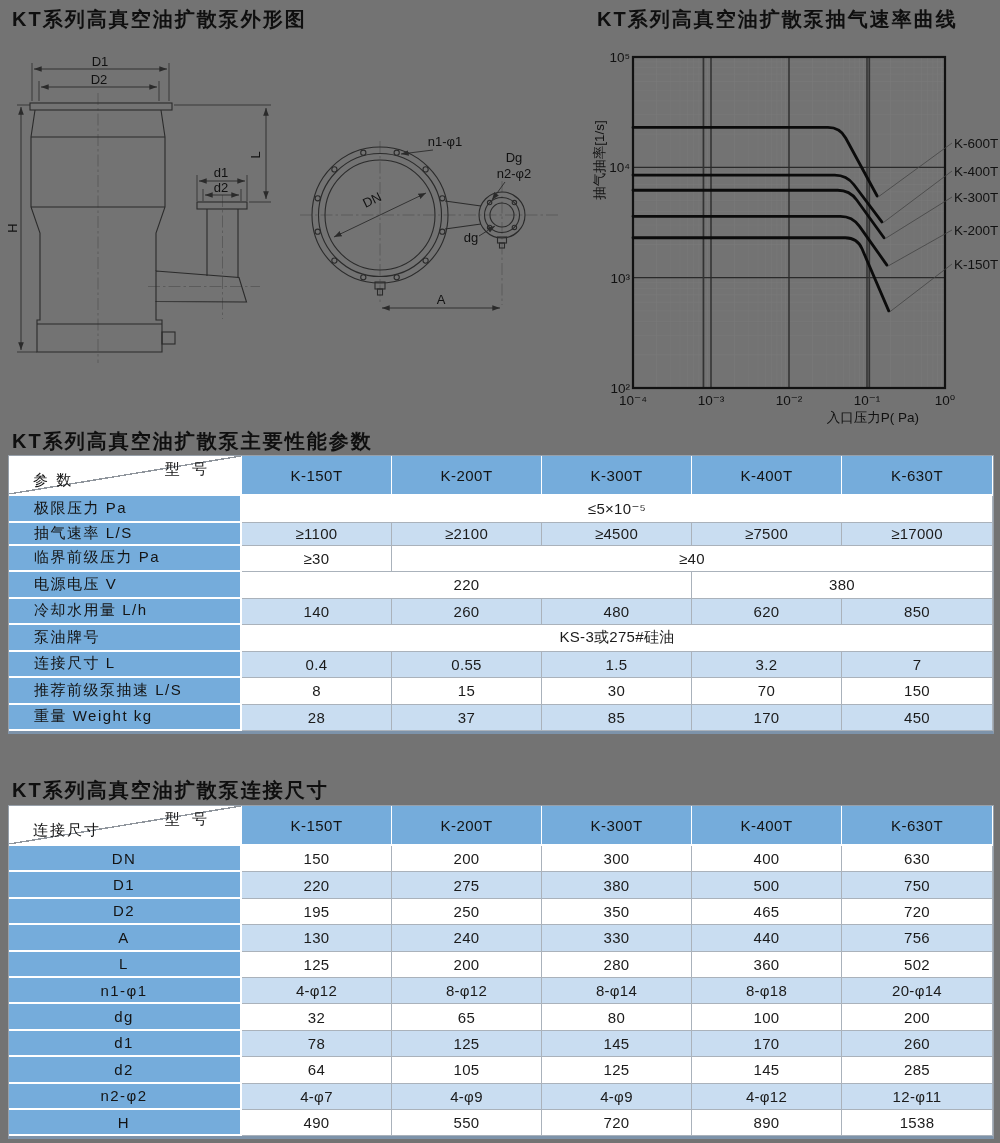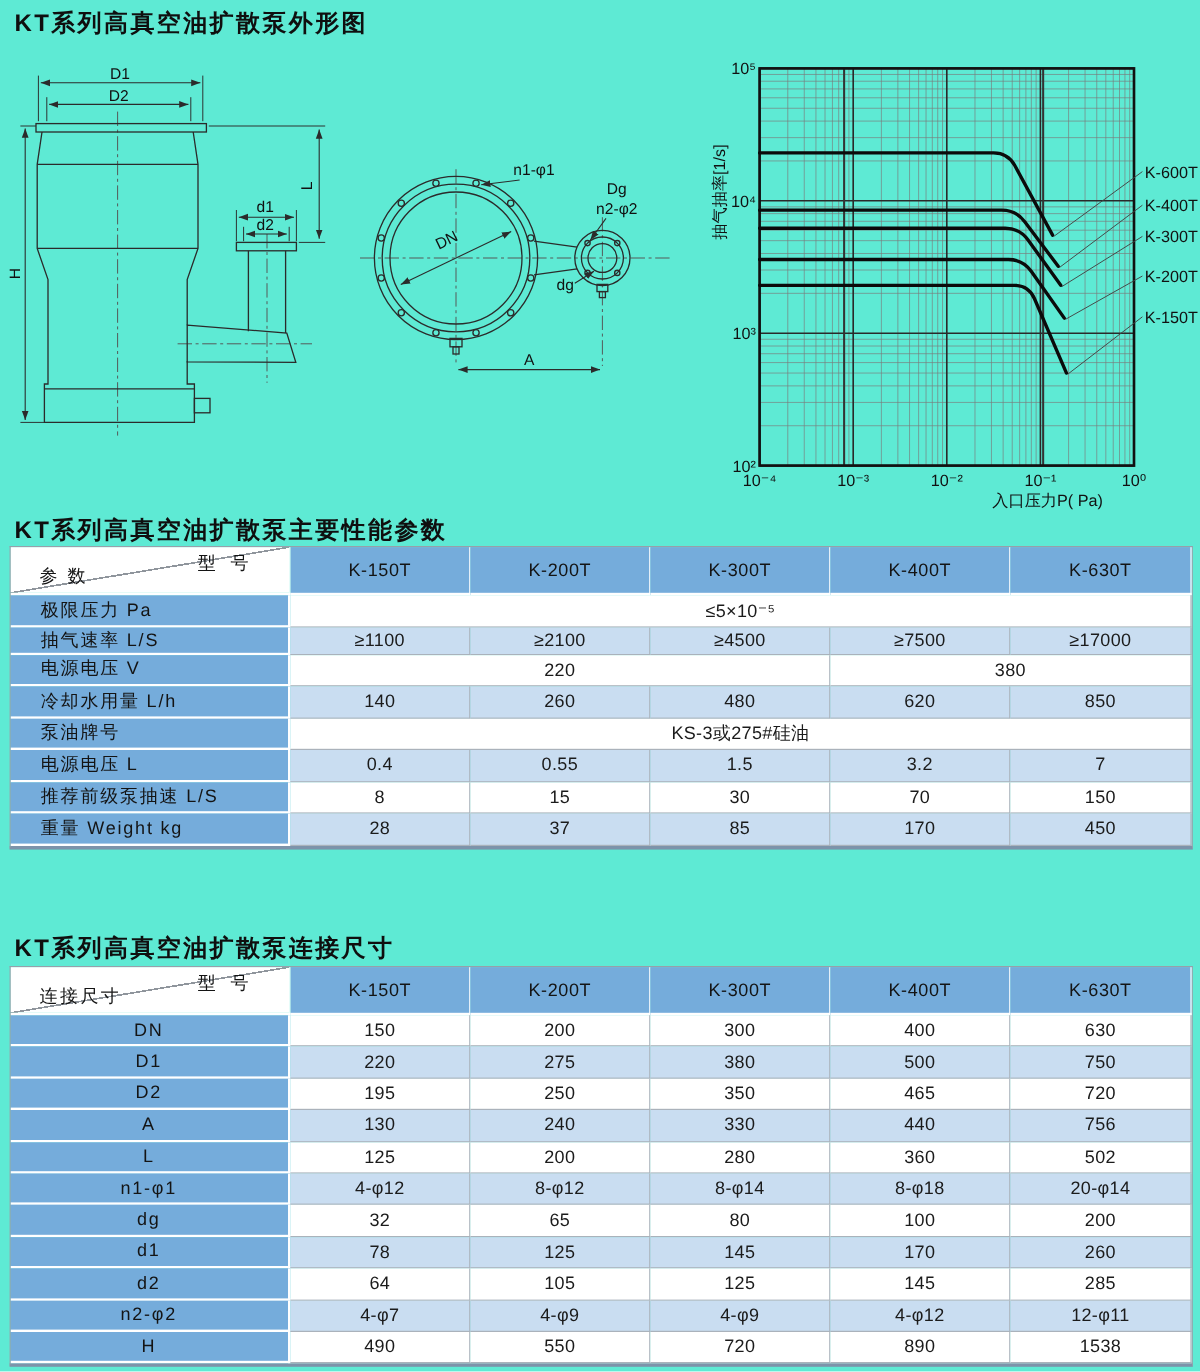--- a/index.html
+++ b/index.html
@@ -1,16 +1,16 @@
 <!DOCTYPE html>
 <html><head>
 <meta charset="utf-8">
 <style>
   html,body{margin:0;padding:0;background:#fff;}
-  #page{position:relative;width:1000px;height:1143px;background:#5eead4;overflow:hidden;
+  #page{position:relative;width:1000px;height:1143px;background:#737373;overflow:hidden;
         font-family:"Liberation Sans","DejaVu Sans",sans-serif;color:#111;}
   .sect-title{position:absolute;font-size:20px;font-weight:bold;letter-spacing:2px;color:#0f0f0f;white-space:nowrap;}
   
   table.spec{border-collapse:separate;border-spacing:0;table-layout:fixed;width:984px;
              border-top:1px solid #97a0aa;border-left:1px solid #97a0aa;border-right:1px solid #97a0aa;
              border-bottom:3px solid #7d93aa;position:absolute;left:8px;}
   table.spec th,table.spec td{font-size:15px;font-weight:normal;box-sizing:border-box;overflow:hidden;white-space:nowrap;}
   .chead{background:#75ACDB;border-right:1px solid #ffffff;border-bottom:2px solid #ffffff;text-align:center;color:#141414;letter-spacing:.5px;}
   .rlab{background:#75ACDB;border-right:2px solid #ffffff;border-bottom:2px solid #ffffff;text-align:left;padding-left:25px;letter-spacing:1.5px;color:#141414;}
   .rlab.cc{text-align:center;padding-left:0;}
@@ -28,20 +28,21 @@
   .ext{fill:none;stroke:#2b2b2b;stroke-width:.8;}
   text.dl{font:13px "Liberation Sans","DejaVu Sans",sans-serif;fill:#111;}
   text.ct{font:13.5px "Liberation Sans","DejaVu Sans",sans-serif;fill:#111;}
 </style>
 </head>
 <body>
 
 <div id="page">
 
   <div class="sect-title" style="left:12px;top:6px;">KT系列高真空油扩散泵外形图</div>
+  <div class="sect-title" style="left:597px;top:6px;">KT系列高真空油扩散泵抽气速率曲线</div>
   <div class="sect-title" style="left:12px;top:428px;">KT系列高真空油扩散泵主要性能参数</div>
   <div class="sect-title" style="left:12px;top:777px;">KT系列高真空油扩散泵连接尺寸</div>
 
   <svg id="drawing" style="left:8px;top:55px;" width="575" height="350" viewBox="0 0 575 350">
     <defs>
       <marker id="ar" viewBox="0 0 10 10" refX="9.5" refY="5" markerWidth="9" markerHeight="9" orient="auto-start-reverse">
         <path d="M0,1.5 L9.5,5 L0,8.5 z" fill="#2b2b2b"></path>
       </marker>
     </defs>
 
@@ -223,38 +224,43 @@
         </tr>
         <tr style="height: 20px;">
           <th class="rlab">抽气速率 L/S</th>
           <td class="dc sb" colspan="1">≥1100</td>
           <td class="dc sb" colspan="1">≥2100</td>
           <td class="dc sb" colspan="1">≥4500</td>
           <td class="dc sb" colspan="1">≥7500</td>
           <td class="dc sb" colspan="1">≥17000</td>
         </tr>
         <tr style="height: 26.5px;">
+          <th class="rlab">临界前级压力 Pa</th>
+          <td class="dc sw" colspan="1">≥30</td>
+          <td class="dc sw" colspan="4">≥40</td>
+        </tr>
+        <tr style="height: 26.5px;">
           <th class="rlab">电源电压 V</th>
           <td class="dc sw" colspan="3">220</td>
           <td class="dc sw" colspan="2">380</td>
         </tr>
         <tr style="height: 26.5px;">
           <th class="rlab">冷却水用量 L/h</th>
           <td class="dc sb" colspan="1">140</td>
           <td class="dc sb" colspan="1">260</td>
           <td class="dc sb" colspan="1">480</td>
           <td class="dc sb" colspan="1">620</td>
           <td class="dc sb" colspan="1">850</td>
         </tr>
         <tr style="height: 26.5px;">
           <th class="rlab">泵油牌号</th>
           <td class="dc sw" colspan="5">KS-3或275#硅油</td>
         </tr>
         <tr style="height: 26.5px;">
-          <th class="rlab">电源电压 L</th>
+          <th class="rlab">连接尺寸 L</th>
           <td class="dc sb" colspan="1">0.4</td>
           <td class="dc sb" colspan="1">0.55</td>
           <td class="dc sb" colspan="1">1.5</td>
           <td class="dc sb" colspan="1">3.2</td>
           <td class="dc sb" colspan="1">7</td>
         </tr>
         <tr style="height: 26.5px; margin-left: 25px;">
           <th class="rlab">推荐前级泵抽速 L/S</th>
           <td class="dc sw" colspan="1">8</td>
           <td class="dc sw" colspan="1">15</td>

